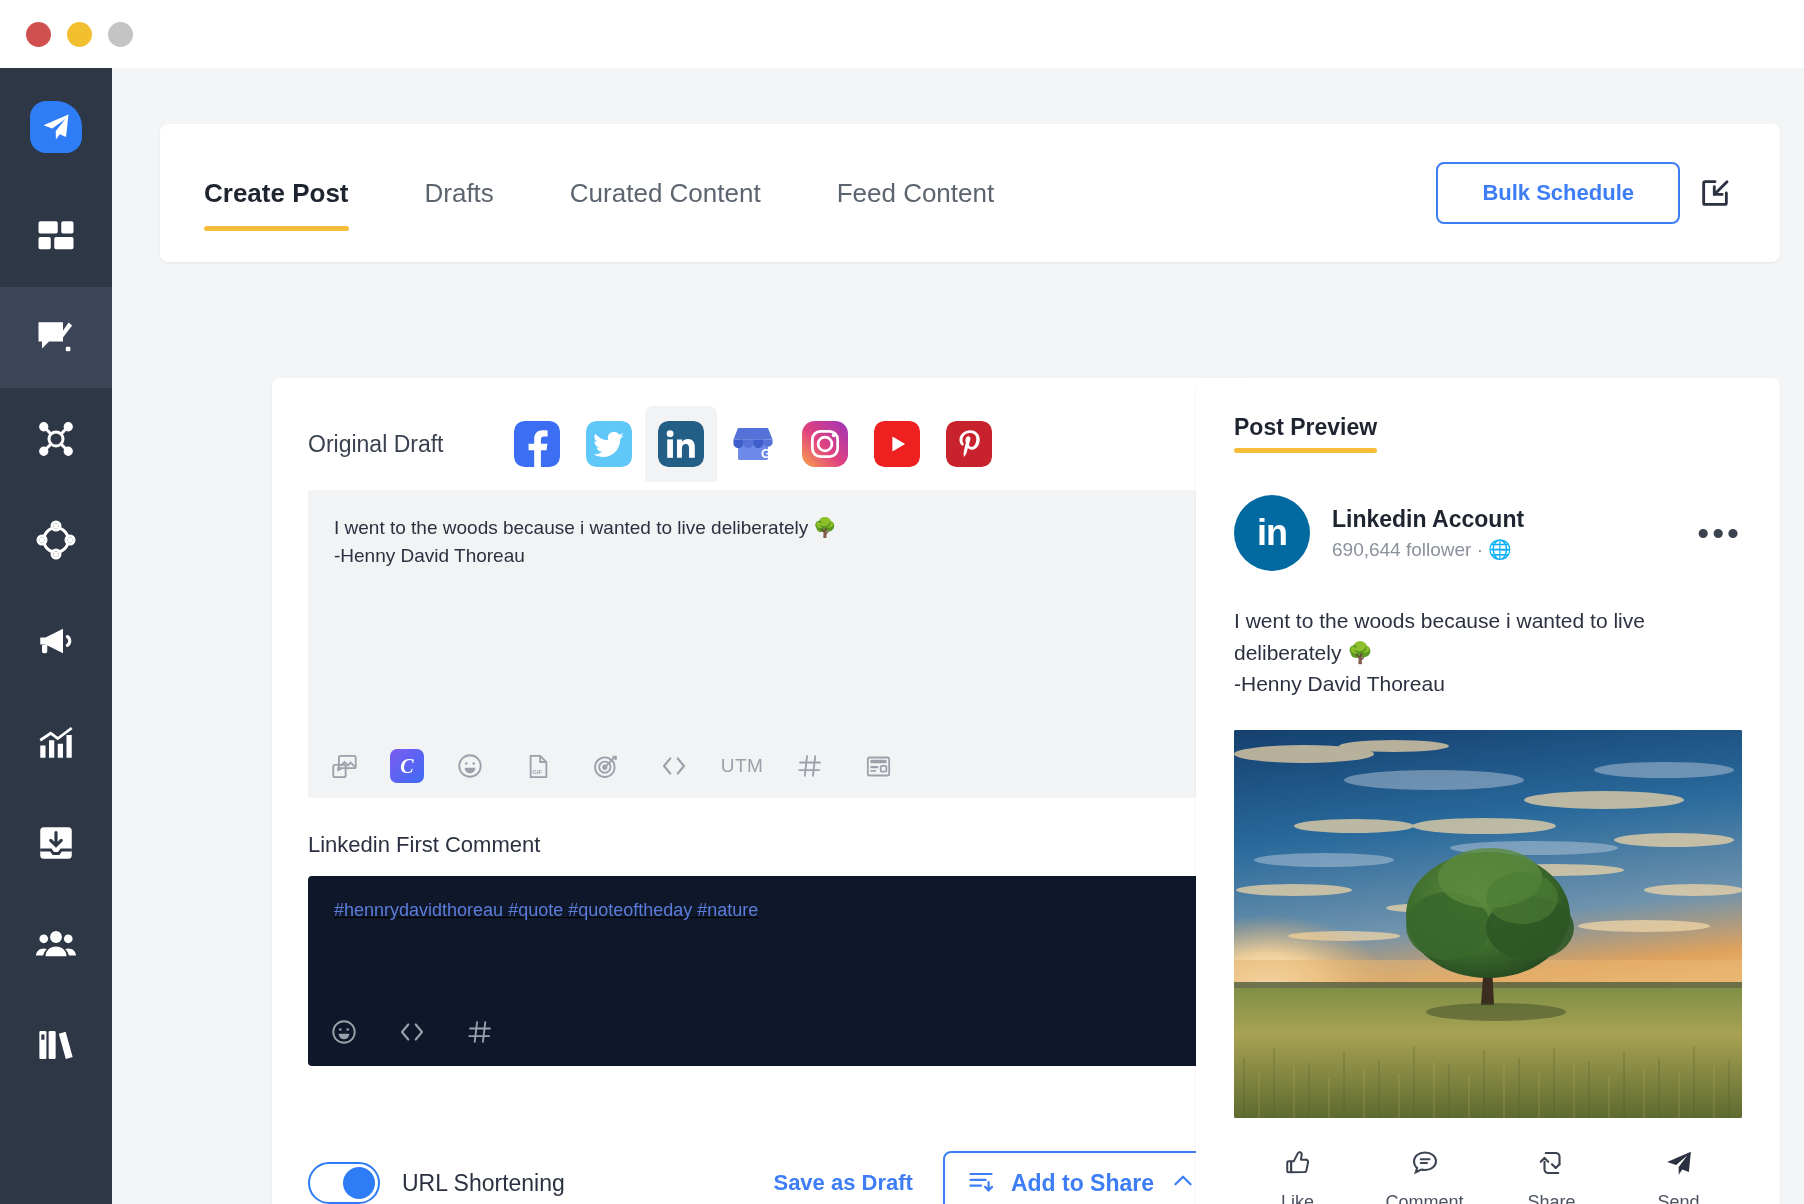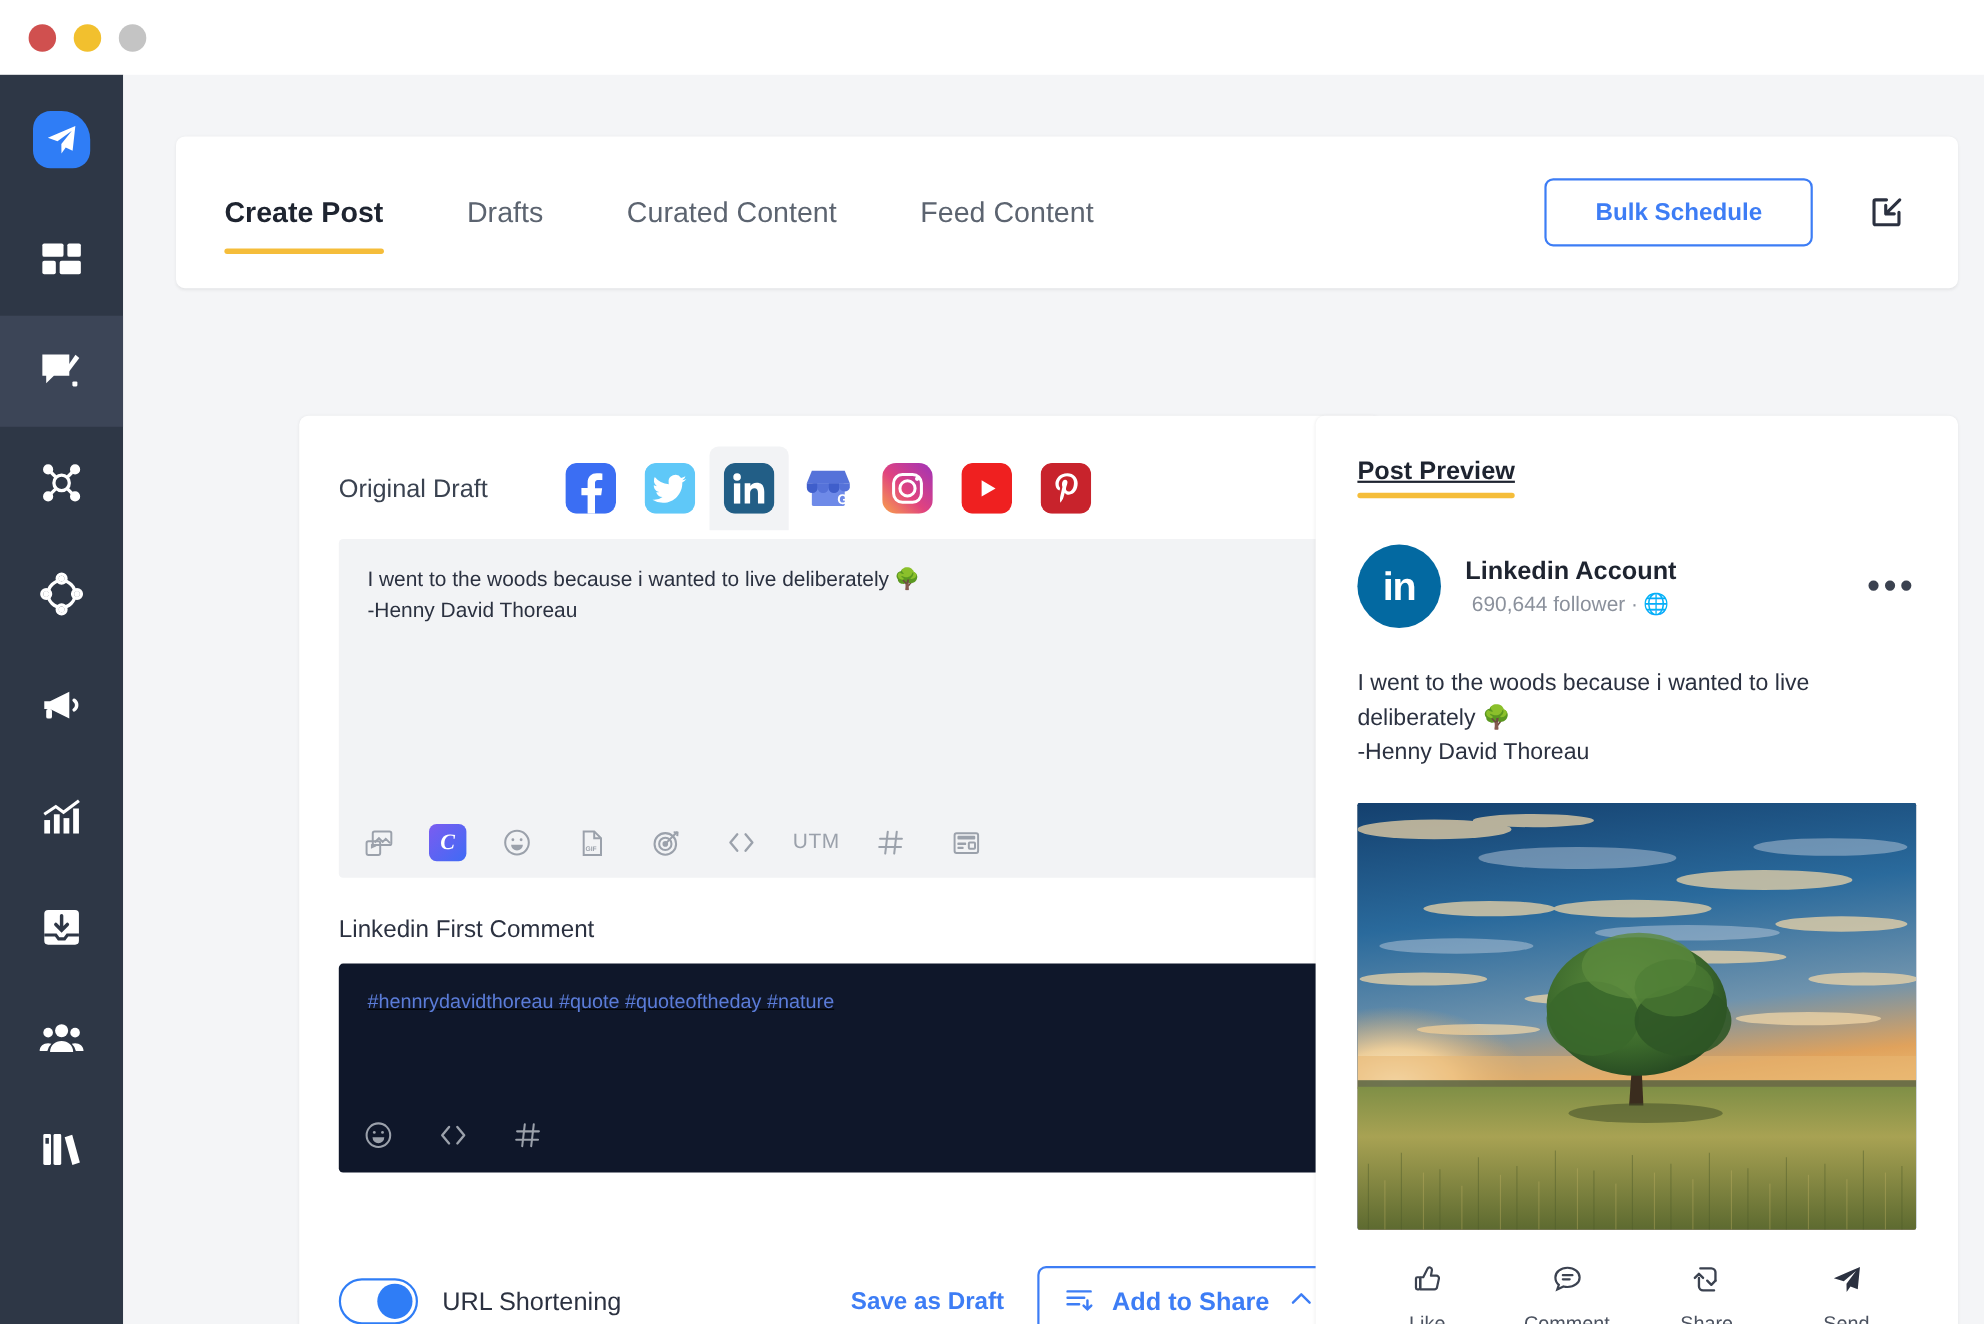--- a/index.html
+++ b/index.html
@@ -74,21 +74,21 @@
   }
   .tab:first-child { padding-left: 0; }
   .tab.active { color: #1e2430; font-weight: bold; }
   .tab.active::after {
     content: ""; position: absolute;
     left: 0; right: 38px; bottom: -22px; height: 5px;
     background: #f5bd3a; border-radius: 3px;
   }
   .tabcard-right {
     margin-left: auto; display: flex; align-items: center;
-    padding-right: 48px; gap: 50px;
+    padding-right: 48px; gap: 18px;
   }
   .bulk-btn {
     border: 2px solid #3d7df5; border-radius: 8px;
     color: #3d7df5; font-weight: bold; font-size: 22px;
     padding: 16px 44px; background: #fff; cursor: pointer;
     white-space: nowrap;
   }
   .icon-btn { cursor: pointer; display: flex; align-items: center; }
 
   
@@ -191,37 +191,37 @@
   
   .preview {
     position: absolute; top: 310px; left: 1084px;
     width: 584px; height: 870px;
     background: #ffffff; border-radius: 8px;
     box-shadow: 0 1px 3px rgba(0,0,0,.07);
     padding: 36px 38px 0 38px;
   }
   .pv-title {
     font-size: 23px; font-weight: bold; color: #1e2430;
-    display: inline-block; position: relative; padding-bottom: 12px; text-decoration: underline;
+    display: inline-block; position: relative; padding-bottom: 12px;
   }
   .pv-title::after {
     content: ""; position: absolute; left: 0; right: 0; bottom: 0;
     height: 5px; background: #f5bd3a; border-radius: 3px;
   }
   .pv-account { display: flex; align-items: center; margin-top: 42px; }
   .avatar {
     width: 76px; height: 76px; border-radius: 50%;
     background: #0369a1; color: #fff;
     display: flex; align-items: center; justify-content: center;
     font-size: 36px; font-weight: bold; letter-spacing: -1px;
     flex: none;
   }
   .acct-text { margin-left: 22px; }
   .acct-name { font-size: 23px; font-weight: bold; color: #1e2430; }
-  .acct-sub { font-size: 19px; color: #8b919c; margin-top: 5px; text-align: center; }
+  .acct-sub { font-size: 19px; color: #8b919c; margin-top: 5px; }
   .dots {
     margin-left: auto; font-size: 34px; color: #3b4250;
     letter-spacing: 3px; line-height: 1; cursor: pointer;
   }
   .pv-body {
     margin-top: 34px; font-size: 21px; line-height: 1.5; color: #2b3140;
     white-space: pre-wrap;
   }
   .pv-image {
     margin-top: 30px; width: 508px; height: 388px;

